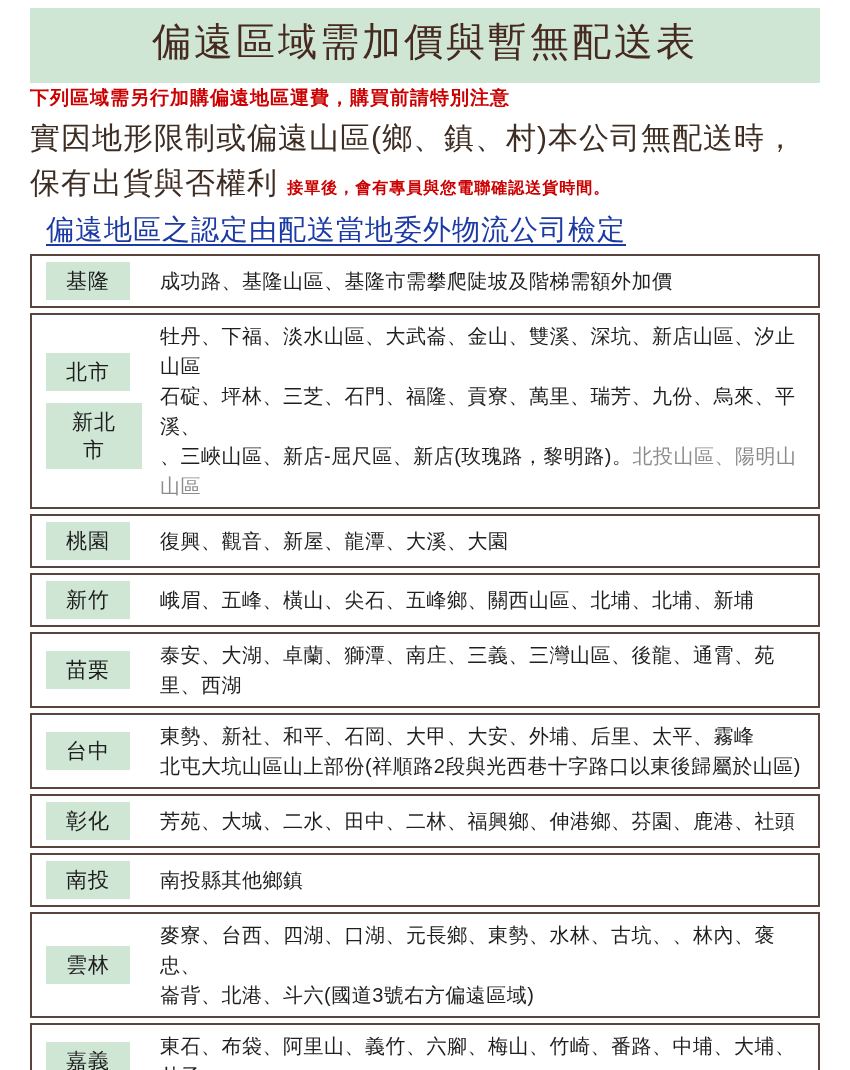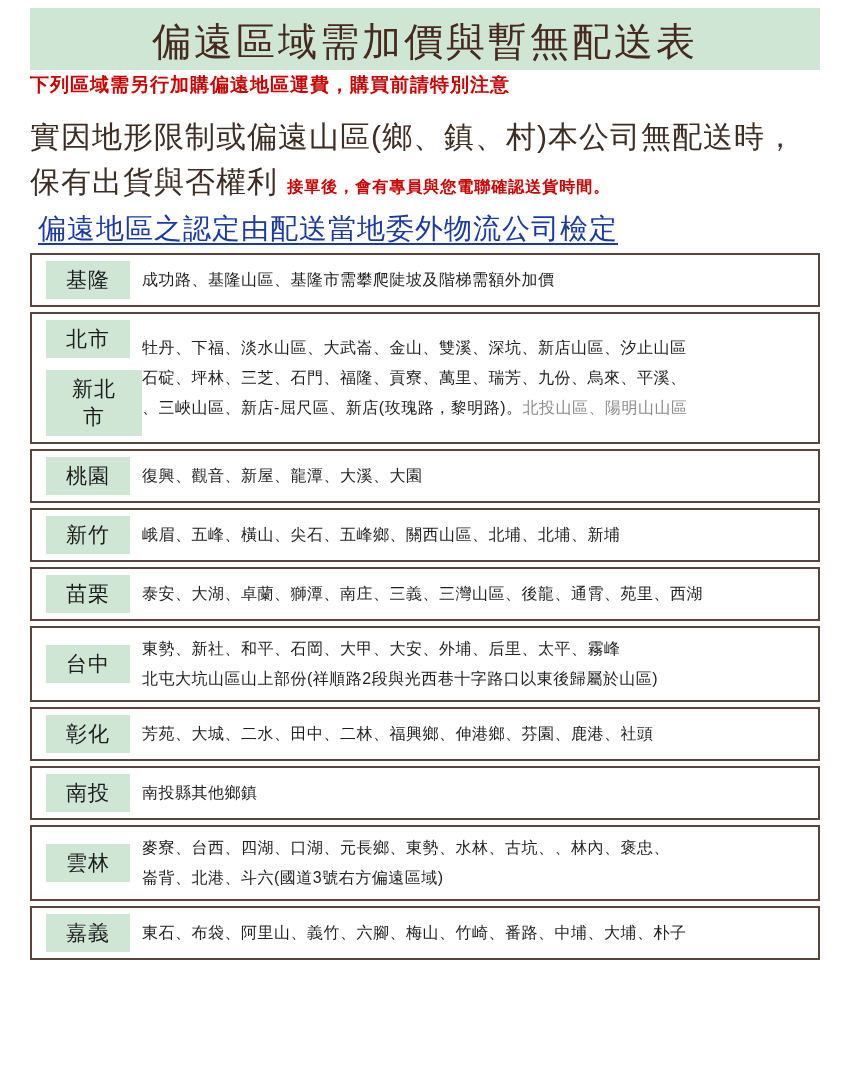--- a/index.html
+++ b/index.html
@@ -18,44 +18,44 @@
     font-family:"Liberation Sans","DejaVu Sans",sans-serif;
     color:var(--ink);
   }
   .page{padding:8px 30px 0;}
   .title-bar{
     background:var(--green);
     color:var(--title-ink);
     text-align:center;
     font-size:39px;
     letter-spacing:3px;
-    padding:7px 0 1px;
+    padding:7px 0 14px;
   }
   .notice-red{
     margin-top:2px;
     color:var(--red);
     font-weight:bold;
     font-size:19px;
     letter-spacing:1px;
   }
   .policy{
-    margin-top:16px;
+    margin-top:4px;
     font-size:30px;
     color:#3e2d23;
     line-height:45px;
     letter-spacing:1px;
   }
   .policy .inline-note{
     color:var(--red);
     font-weight:bold;
     font-size:16px;
     letter-spacing:1px;
   }
   .definition{
-    margin:1px 8px 5px;
+    margin:1px 16px 5px;
     font-size:28px;
     color:var(--blue);
     letter-spacing:1px;
     text-decoration:underline;
     text-underline-offset:5px;
   }
   .table-rows{}
   .t-row{
     border:2px solid var(--border);
     background:#fff;
@@ -76,21 +76,22 @@
   .t-label{
     background:var(--green);
     font-size:21px;
     color:#1d1d1d;
     padding:5px 19px;
     min-width:84px;
     text-align:center;
     letter-spacing:1px;
   }
   .t-content{
-    font-size:16px;
+    margin-left:18px;
+    font-size:20px;
     line-height:30px;
     color:var(--ink);
     letter-spacing:0.5px;
   }
   .t-content .muted{color:var(--muted);}
 </style>
 </head>
 <body>
 
 <div class="page">

